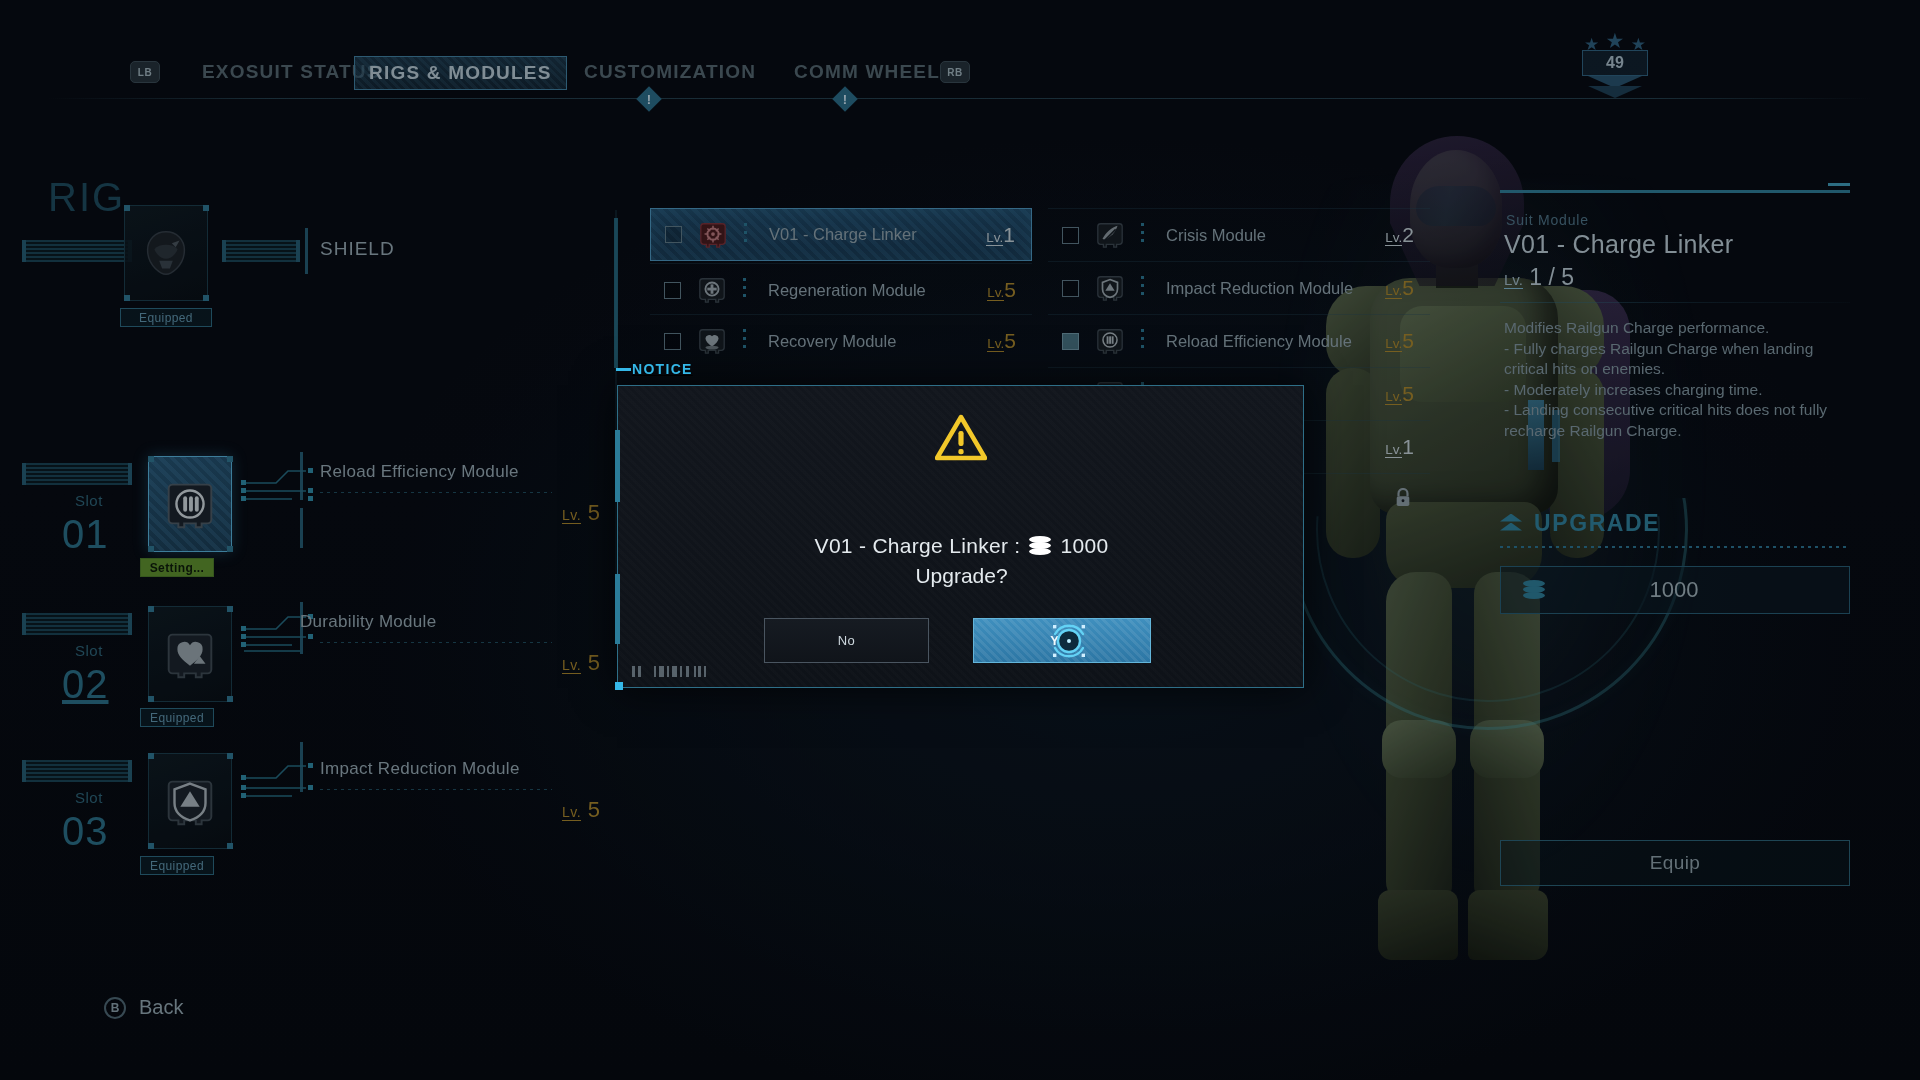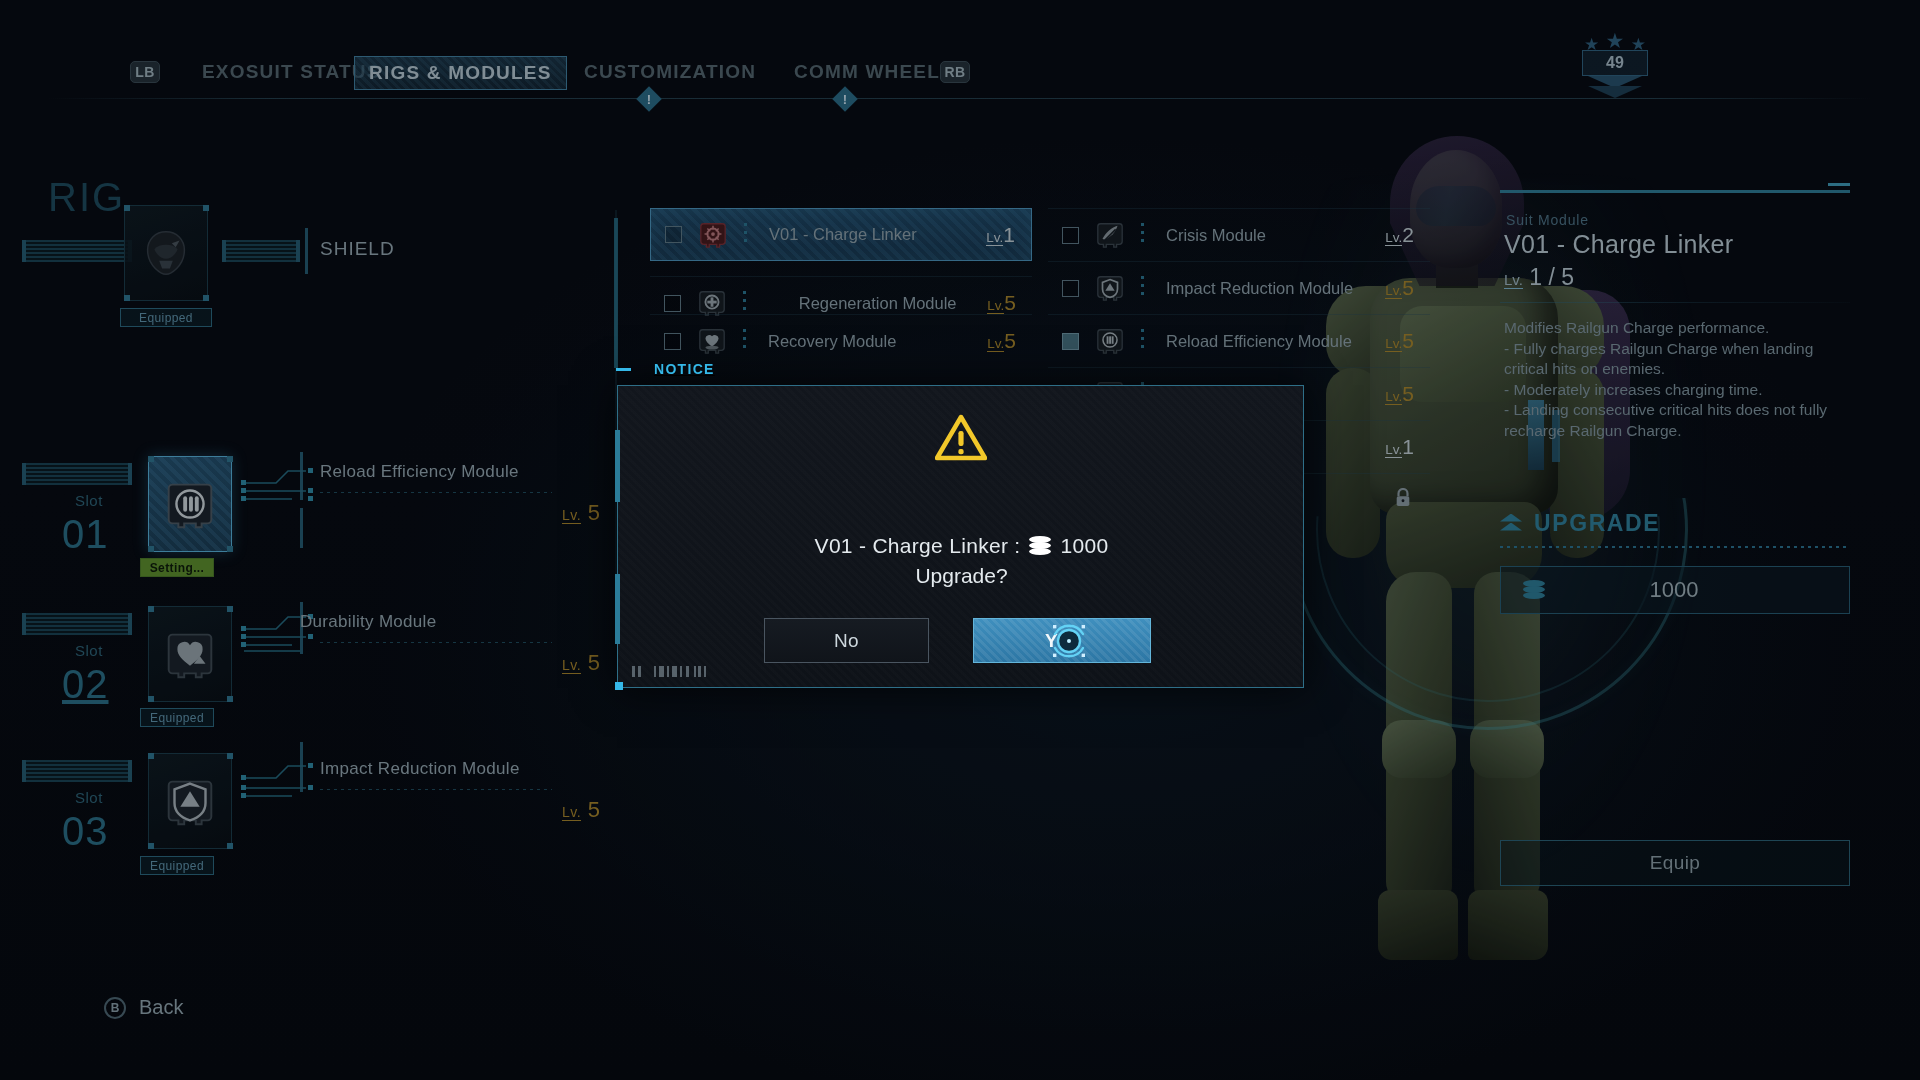--- a/index.html
+++ b/index.html
@@ -136,21 +136,21 @@
   #tabline {
     position: absolute; left: 48px; top: 98px; width: 1824px; height: 1px;
     background: linear-gradient(90deg, rgba(60,110,130,0) 0%, rgba(70,125,145,.45) 12%, rgba(70,125,145,.45) 88%, rgba(60,110,130,0) 100%);
   }
   .bumper {
     display:inline-flex; align-items:center; justify-content:center;
     width: 30px; height: 22px;
     border-radius: 5px;
     background: #253038;
     color: #9fb2bb;
-    font-size: 14px; font-weight: bold; letter-spacing: .5px;
+    font-size: 10px; font-weight: bold; letter-spacing: .5px;
     border: 1px solid #3a4a54;
   }
   #lb-btn { position:absolute; left:130px; top:61px; }
   #rb-btn { position:absolute; left:940px; top:61px; }
   .tab {
     position: absolute; top: 56px; height: 32px;
     display:flex; align-items:center; justify-content:center;
     font-size: 19px; letter-spacing: 1.2px; font-weight: 600;
     color: #53656e;
     padding: 0 14px;
@@ -382,21 +382,21 @@
   #dialog {
     position:absolute; left:617px; top:385px; width:687px; height:303px;
     background:
       repeating-linear-gradient(45deg, rgba(255,255,255,.012) 0 3px, rgba(0,0,0,0) 3px 6px),
       linear-gradient(180deg, #12161d 0%, #0e1218 100%);
     border:1px solid #2e6f88;
     box-shadow: 0 0 40px rgba(0,0,0,.75);
   }
   #notice-tag {
     position:absolute; left:-2px; top:-25px;
-    display:flex; align-items:center; gap:23px;text-decoration:underline;
+    display:flex; align-items:center; gap:1px;text-decoration:underline;
   }
   #notice-dash { width:15px; height:3px; background:#35b8e8; }
   #notice-text { color:#35b8e8; font-size:14px; font-weight:bold; letter-spacing:1.3px; }
   .dlg-edge { position:absolute; left:-3px; width:5px; background:#2b7c99; }
   #dlg-edge1 { top:44px; height:72px; }
   #dlg-edge2 { top:188px; height:70px; }
   #warn-icon {
     position:absolute; left:50%; top:28px; transform:translateX(-50%);
     width:52px; height:47px;
   }
@@ -406,21 +406,21 @@
     display:flex; align-items:center; justify-content:center; gap:9px;
   }
   #dlg-line1 .coin-icon i { background:#ffffff; }
   #dlg-line2 {
     position:absolute; left:0; top:178px; width:687px; text-align:center;
     color:#e4eaee; font-size:21px;
   }
   .dlg-btn {
     position:absolute; top:232px; width:165px; height:45px;
     display:flex; align-items:center; justify-content:center;
-    font-size:19px; letter-spacing:.4px;
+    font-size:13px; letter-spacing:.4px;
   }
   #btn-no {
     left:146px; border:1px solid #4a5560;
     background: linear-gradient(180deg,#161b22,#10141a);
     color:#cdd7dd;
   }
   #btn-yes {
     left:355px; width:178px; border:1px solid #63b5da;
     background:
       repeating-linear-gradient(45deg, rgba(255,255,255,.08) 0 3px, rgba(0,0,0,0) 3px 6px),
@@ -620,21 +620,21 @@
           <path d="M6 4h20a3 3 0 013 3v16a3 3 0 01-3 3h-3v3h-3v-3h-8v3h-3v-3H6a3 3 0 01-3-3V7a3 3 0 013-3z" fill="#161c22" stroke="#3b454e" stroke-width="1.4"></path>
           <path d="M8 20c4-8 10-12 16-14-2 7-7 12-14 15z" fill="#8d979e"></path>
           <path d="M10 22l12-12" stroke="#161c22" stroke-width="1.6"></path>
         </svg>
       </span>
       <span class="dots3"></span>
       <span class="mlabel">Crisis Module</span>
       <span class="mlv white"><u>Lv.</u><span>2</span></span>
     </div>
 
-    <div class="mrow" style="left:0px; top:68px;text-align:center;">
+    <div class="mrow" style="left:0px; top:55px;">
       <span class="chk"></span>
       <span class="micon">
         <svg viewBox="0 0 32 32" width="30" height="30">
           <path d="M6 4h20a3 3 0 013 3v16a3 3 0 01-3 3h-3v3h-3v-3h-8v3h-3v-3H6a3 3 0 01-3-3V7a3 3 0 013-3z" fill="#161c22" stroke="#3b454e" stroke-width="1.4"></path>
           <circle cx="16" cy="15" r="7" fill="none" stroke="#9aa5ac" stroke-width="2"></circle>
           <rect x="14.5" y="10" width="3" height="10" fill="#9aa5ac"></rect>
           <rect x="11" y="13.5" width="10" height="3" fill="#9aa5ac"></rect>
         </svg>
       </span>
       <span class="dots3"></span>

